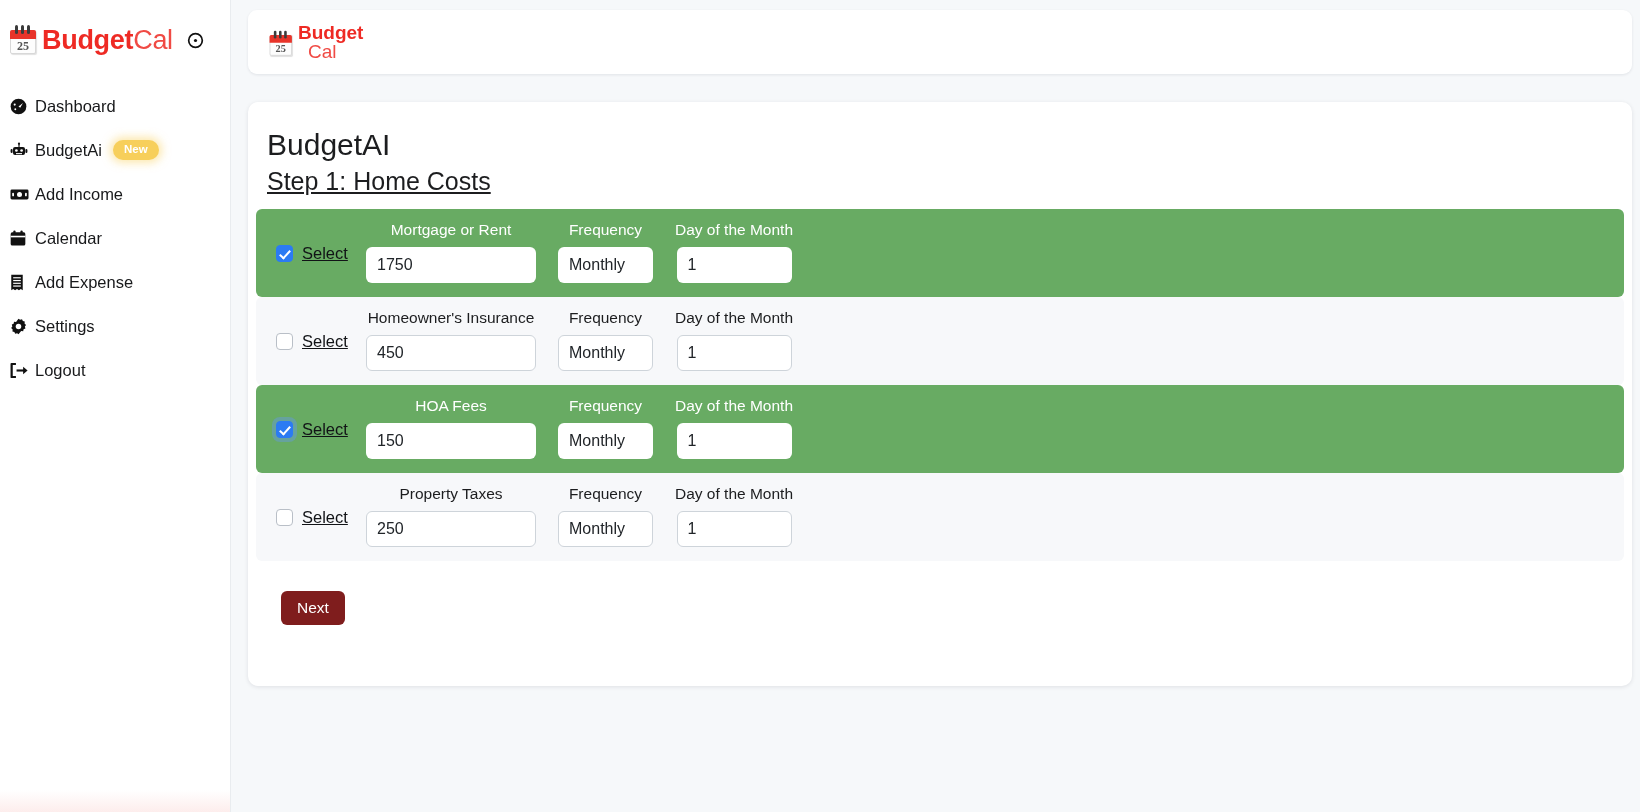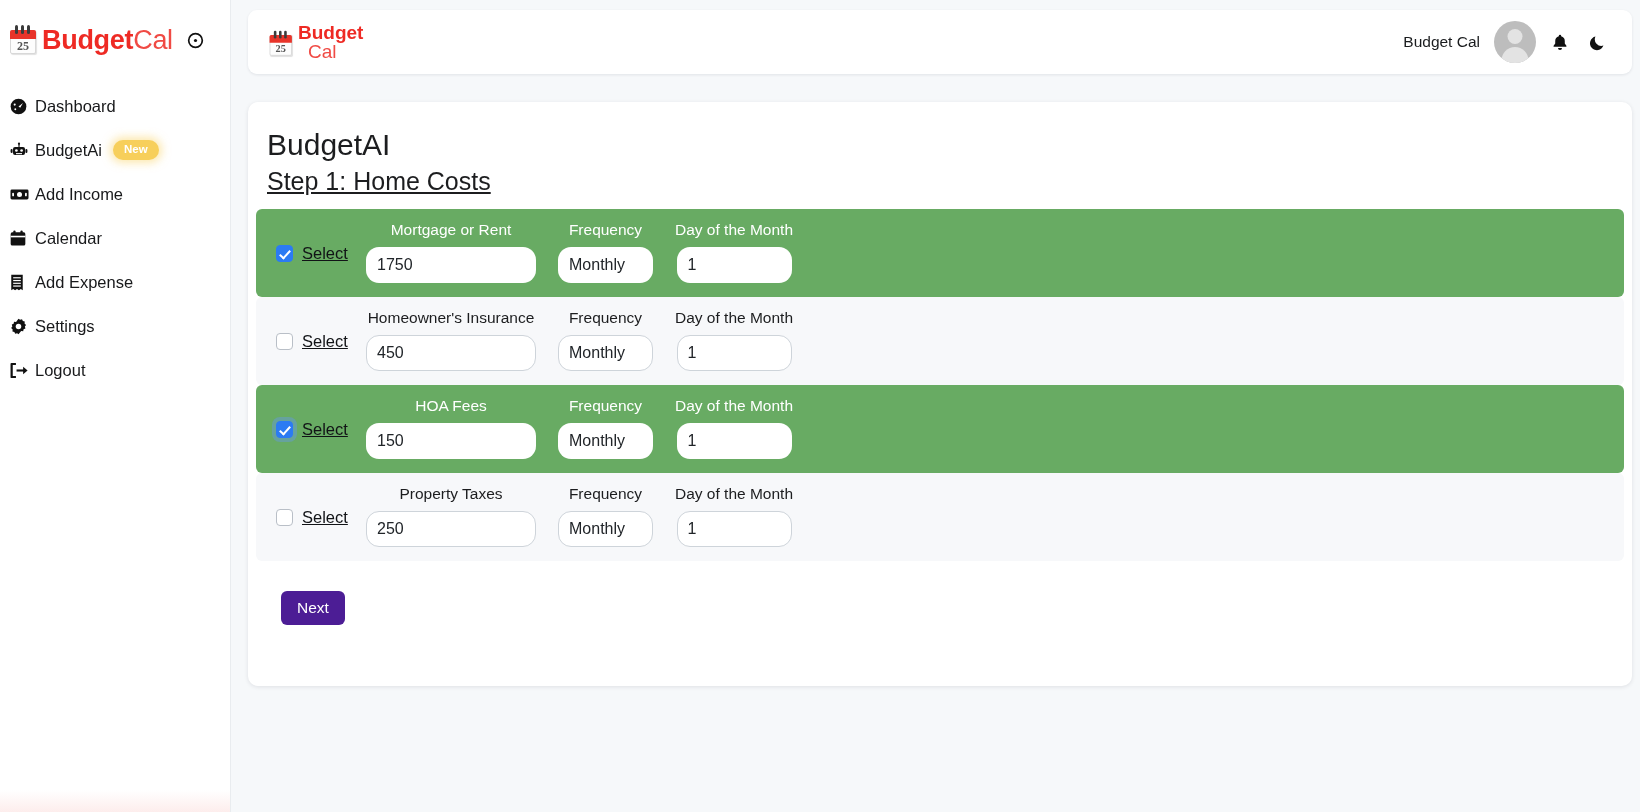--- a/index.html
+++ b/index.html
@@ -266,37 +266,37 @@
   }
   .field-label {
     font-size: 15.5px;
     margin-bottom: 8px;
     color: #1c1d1f;
     white-space: nowrap;
   }
   .exp-row.selected .field-label { color: #ffffff; }
   .field input {
     height: 36px;
-    border-radius: 13px;
+    border-radius: 6px;
     border: 1px solid #ced4da;
     background: #ffffff;
     font-size: 16px;
     font-family: "Liberation Sans", sans-serif;
     color: #212529;
     padding: 0 10px;
     outline: none;
   }
   .exp-row.selected .field input { border-color: transparent; }
   .f-amount input { width: 170px; }
   .f-freq input { width: 95px; }
   .f-day input { width: 115px; }
 
   .next-wrap { padding: 30px 0 0 33px; }
   .btn-next {
-    background: #4c1d95;
+    background: #7f1d1d;
     color: #ffffff;
     border: none;
     border-radius: 6px;
     font-size: 15.5px;
     font-family: "Liberation Sans", sans-serif;
     padding: 9px 16px 10px 16px;
     cursor: pointer;
     line-height: 1;
   }
 </style>
@@ -425,38 +425,20 @@
         <div class="cal-body"></div>
         <div class="cal-top"></div>
         <div class="cal-ring r1"></div>
         <div class="cal-ring r2"></div>
         <div class="cal-ring r3"></div>
         <div class="cal-num">25</div>
       </div>
       <div class="topbar-brandtext"><span>Budget</span><span class="tb-cal">Cal</span></div>
     </div>
 
-    <div class="topbar-right">
-      <span class="topbar-username">Budget Cal</span>
-      <div class="avatar">
-        <div class="av-head"></div>
-        <div class="av-body"></div>
-      </div>
-      <div class="icon-btn">
-        <svg width="16" height="17" viewBox="0 0 15 16">
-            <path fill="#111" d="M7.5 0.6a1.1 1.1 0 0 1 1.1 1.1v.45A4.6 4.6 0 0 1 12 6.6v2.3l1.5 2.2a.6.6 0 0 1-.5.95H2a.6.6 0 0 1-.5-.95L3 8.9V6.6a4.6 4.6 0 0 1 3.4-4.45V1.7A1.1 1.1 0 0 1 7.5.6z"></path>
-            <path fill="#111" d="M5.6 13.1h3.8a1.9 1.9 0 0 1-3.8 0z"></path>
-          </svg>
-      </div>
-      <div class="icon-btn">
-        <svg width="16" height="17" viewBox="0 0 15 16">
-            <path fill="#111" d="M12.6 10.9A6.2 6.2 0 0 1 5.1 2.4 6.5 6.5 0 1 0 12.6 10.9z"></path>
-          </svg>
-      </div>
-    </div>
   </div>
 
   <div id="main-card">
     <div class="card-title">BudgetAI</div>
     <div class="card-subtitle">Step 1: Home Costs</div>
 
     <div class="rows" id="rows-container">
         <div class="exp-row selected">
           <div class="sel-cell">
             <div class="chk checked"></div>

